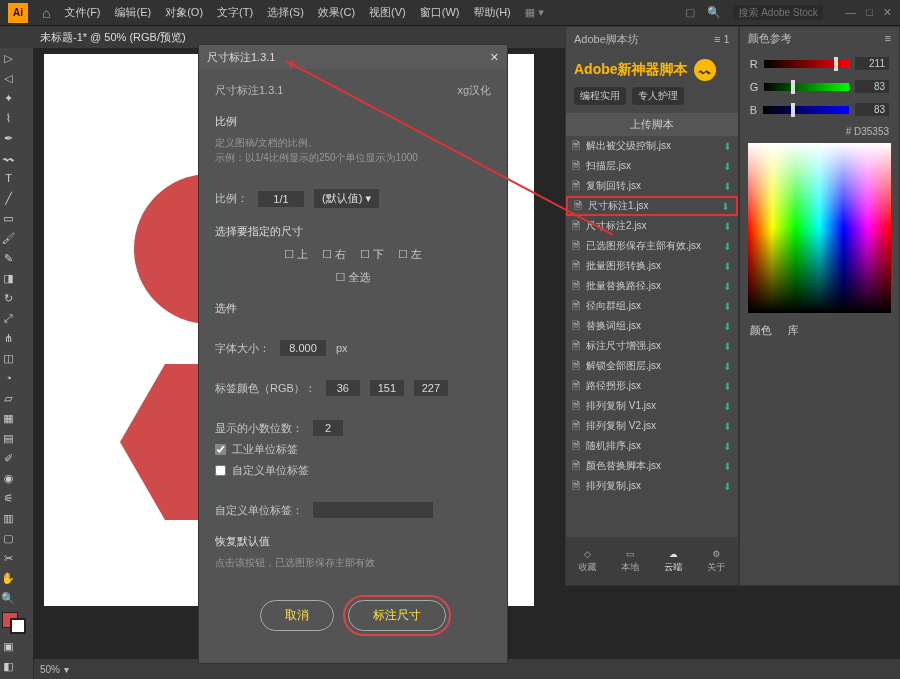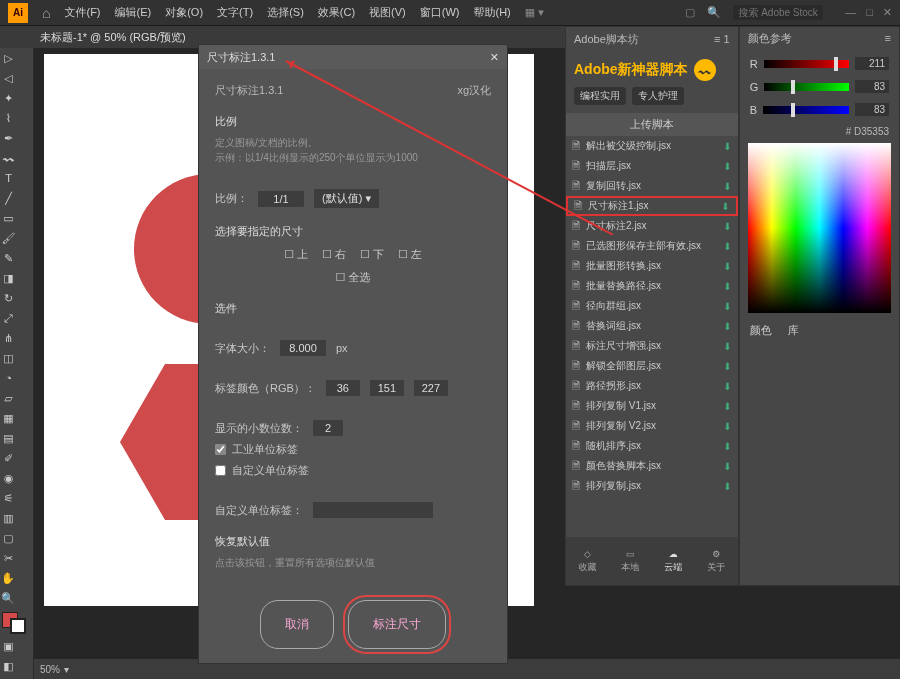--- a/index.html
+++ b/index.html
@@ -42,21 +42,21 @@
 .sect { margin-top: 6px; }
 .sect-title { color: #ddd; margin-bottom: 6px; }
 .sect-desc { color: #999; font-size: 10px; line-height: 1.5; }
 .row { display: flex; align-items: center; gap: 10px; margin-top: 24px; }
 .inpt { background: #3d3d3d; color: #ddd; border: none; padding: 2px 6px; width: 46px; text-align: center; font-size: 11px; }
 .btn-drop { background: #3d3d3d; color: #ddd; border: none; padding: 2px 8px; font-size: 11px; }
 .dir-row { display: flex; gap: 14px; justify-content: center; margin-top: 8px; color: #ccc; }
 .chk-row { display: flex; align-items: center; gap: 6px; margin-top: 6px; }
 .chkbox { width: 11px; height: 11px; accent-color: #888; }
 .dlg-btns { display: flex; gap: 14px; justify-content: center; margin-top: 20px; }
-.pill-btn { background: transparent; border: 1px solid #aaa; color: #f9a8d4; padding: 15px 24px; border-radius: 18px; font-size: 12px; cursor: pointer; }
+.pill-btn { background: transparent; border: 1px solid #aaa; color: #fde047; padding: 6px 24px; border-radius: 18px; font-size: 12px; cursor: pointer; }
 .pill-hl { outline: 2px solid #d44; outline-offset: 3px; }
 
 
 .right-area { position: absolute; top: 26px; right: 0; width: 380px; height: 560px; display: flex; }
 .scripts-panel { width: 197px; background: #484848; border: 1px solid #333; display: flex; flex-direction: column; margin-left: 45px; }
 .scripts-hdr { height: 24px; display: flex; align-items: center; padding: 0 8px; font-size: 11px; color: #bbb; justify-content: space-between; }
 .promo { padding: 8px; }
 .promo-t { color: #ffba00; font-weight: bold; font-size: 14px; }
 .promo-row { display: flex; gap: 6px; margin-top: 6px; }
 .tag-btn { background: #333; color: #ccc; font-size: 10px; padding: 2px 6px; border-radius: 3px; }
@@ -232,21 +232,21 @@
         <span>自定义单位标签</span>
       </div>
       <div class="row">
         <span>自定义单位标签：</span>
         <input class="inpt" style="width: 120px;">
       </div>
     </div>
 
     <div class="sect">
       <div class="sect-title">恢复默认值</div>
-      <div class="sect-desc">点击该按钮，重置所有选项位默认值</div>
+      <div class="sect-desc">点击该按钮，已选图形保存主部有效</div>
     </div>
 
     <div class="dlg-btns">
       <button class="pill-btn">取消</button>
       <button class="pill-btn pill-hl">标注尺寸</button>
     </div>
   </div>
 </div>
 
 <div class="red-arrow"></div>

